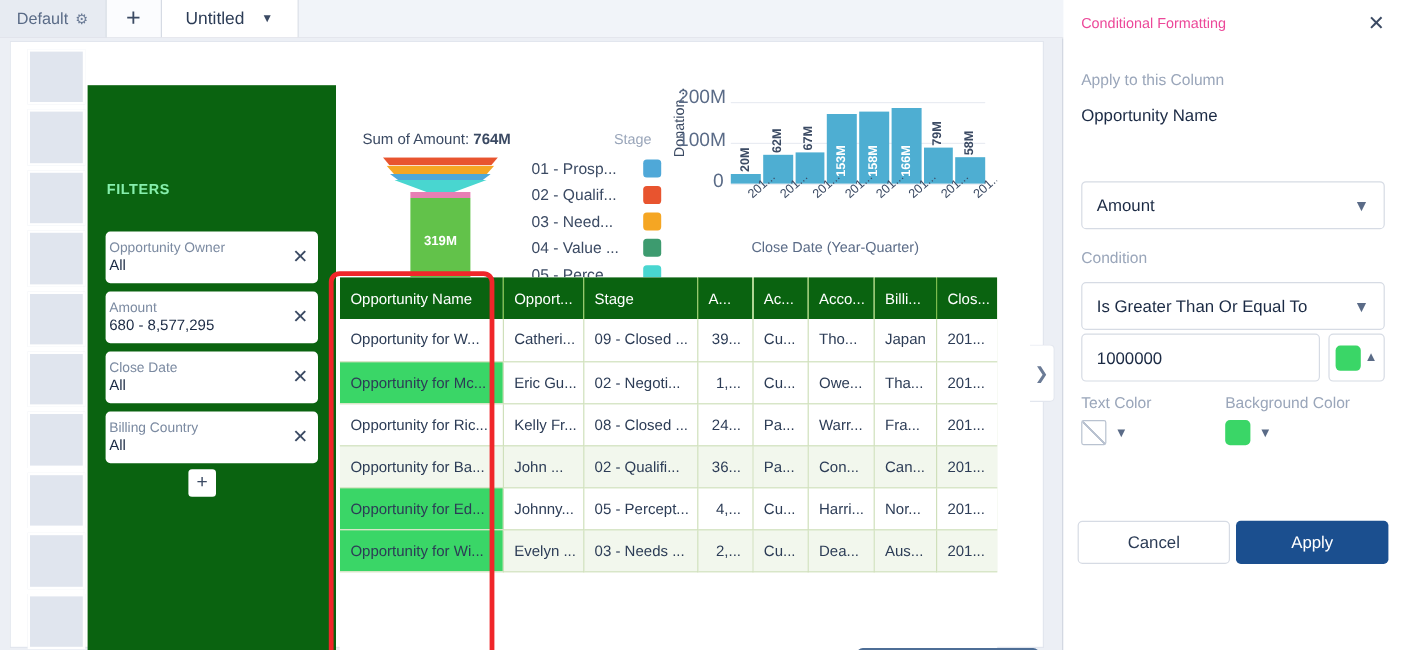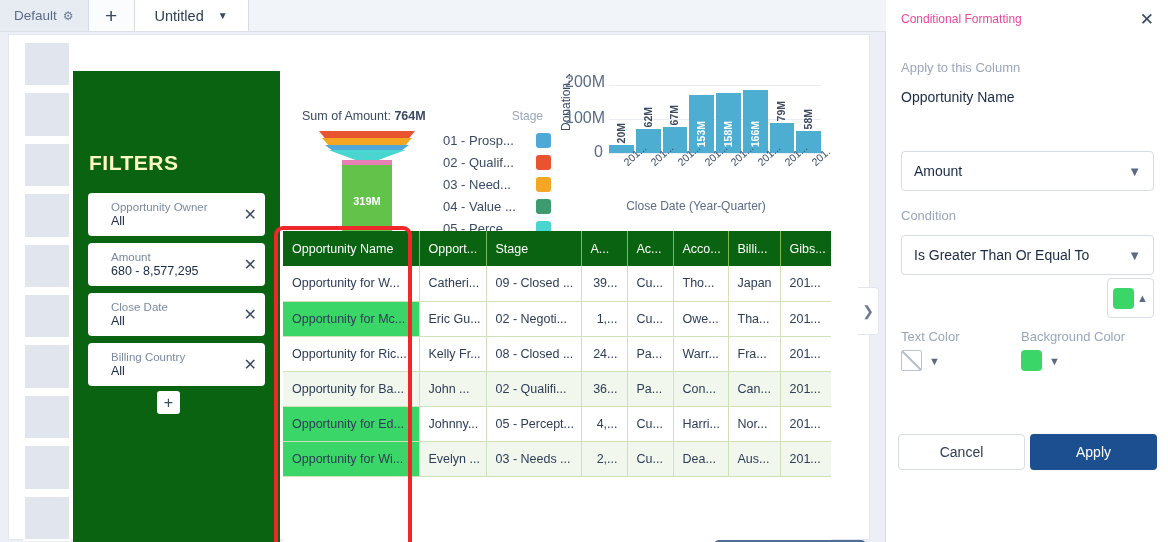--- a/index.html
+++ b/index.html
@@ -58,26 +58,26 @@
   }
   .slot { flex: 1; background: #e0e5ee; border: 2px solid #ffffff; }
 
   
   .filters-panel {
     position: absolute; left: 64px; top: 36px; width: 207px; height: 494px;
     background: #0a6310;
   }
   .filters-title {
     position: absolute; left: 16px; top: 80px;
-    color: #fef9c3; font-size: 21px; font-weight: 600; letter-spacing: .5px;
+    color: #86efac; font-size: 12px; font-weight: 600; letter-spacing: .5px;
   }
   .filter-chip {
     position: absolute; left: 15px; width: 177px; height: 43px;
     background: #ffffff; border-radius: 4px;
-    display: flex; align-items: center; padding: 0 8px 0 23px;
+    display: flex; align-items: center; padding: 0 8px 0 3px;
   }
   .fc-txt { flex: 1; overflow: hidden; }
   .fc-label { font-size: 11.5px; color: #7b8aa1; line-height: 14px; white-space: nowrap; }
   .fc-value { font-size: 12.5px; color: #1b2a44; line-height: 15px; white-space: nowrap; }
   .fc-x { font-size: 16px; color: #3b4a63; line-height: 1; padding-left: 4px; }
   .add-filter {
     position: absolute; left: 84px; top: 320px; width: 23px; height: 23px;
     background: #fff; border-radius: 3px;
     display: flex; align-items: center; justify-content: center;
     font-size: 16px; color: #3b4a63; line-height: 1; font-weight: 300;
@@ -436,21 +436,21 @@
           </colgroup>
           <thead>
             <tr>
               <th>Opportunity Name</th>
               <th>Opport...</th>
               <th>Stage</th>
               <th>A...</th>
               <th>Ac...</th>
               <th>Acco...</th>
               <th>Billi...</th>
-              <th>Gibs...</th>
+              <th>Clos...</th>
             </tr>
           </thead>
           <tbody>
             <tr class="odd">
               <td>Opportunity for W...</td>
               <td>Catheri...</td>
               <td>09 - Closed ...</td>
               <td class="num">39...</td>
               <td>Cu...</td>
               <td>Tho...</td>
@@ -545,20 +545,23 @@
     </div>
 
     <div style="position:absolute;left:14px;top:206px;width:253px">
       <span class="rp-sublabel">Condition</span>
     </div>
     <div class="rp-select" style="position:absolute;left:14px;top:235px;width:253px">
       <span>Is Greater Than Or Equal To</span>
       <span class="cv">▼</span>
     </div>
 
+    <div class="rp-input" style="position:absolute;left:14px;top:278px;width:199px">
+      <span>1000000</span>
+    </div>
     <div class="swatch-btn" style="position:absolute;left:220px;top:278px">
       <span class="sw" style="background:#3ad667"></span>
       <span class="caret">▲</span>
     </div>
 
     <div style="position:absolute;left:14px;top:327px">
       <span class="rp-sublabel">Text Color</span>
     </div>
     <div style="position:absolute;left:134px;top:327px">
       <span class="rp-sublabel">Background Color</span>

